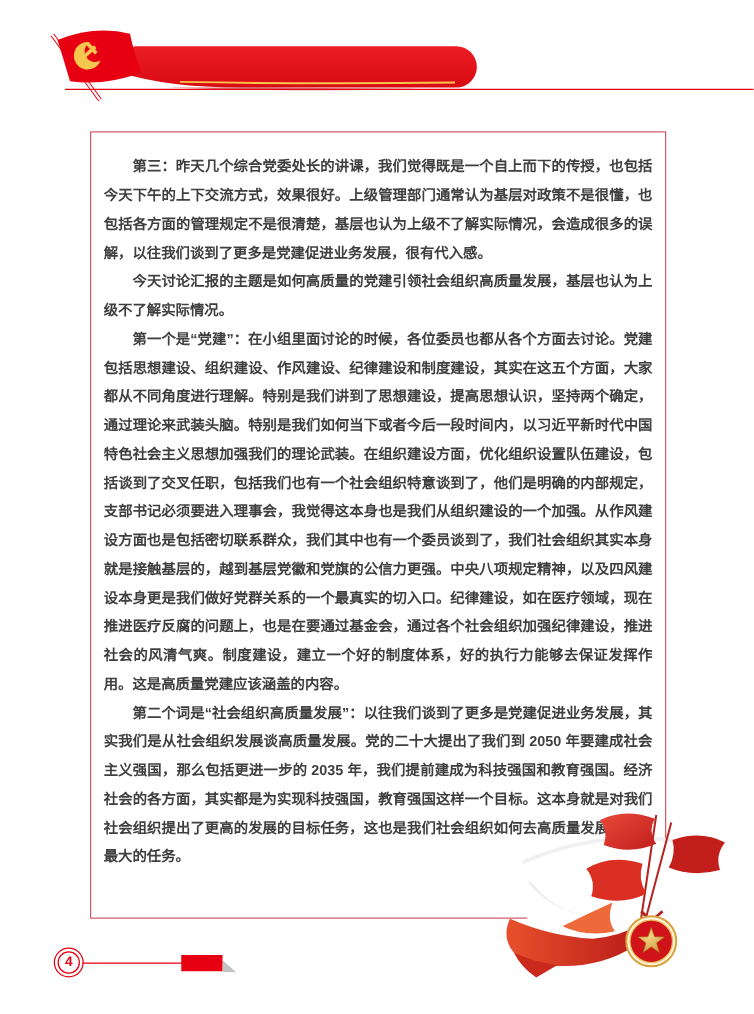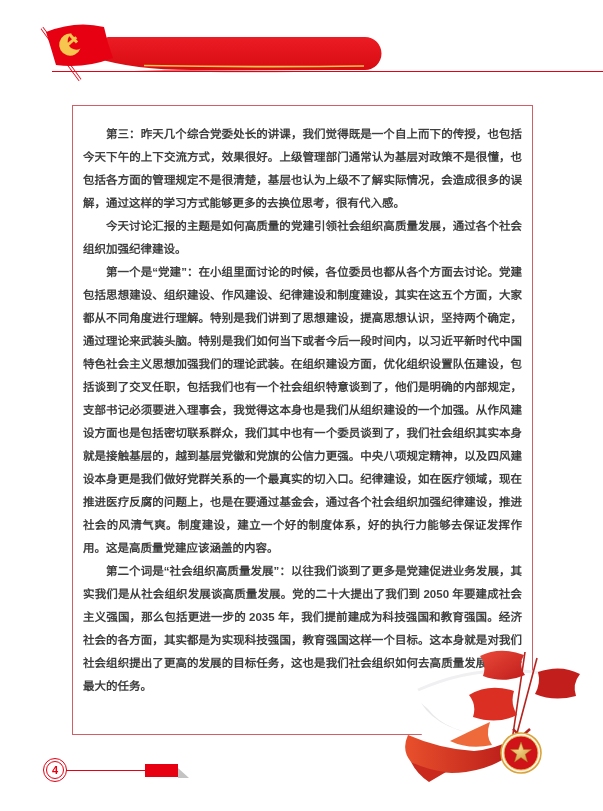--- a/index.html
+++ b/index.html
@@ -73,22 +73,22 @@
     <g fill="#f7c64f" transform="translate(28,8) rotate(10)">
       <path d="M10,0 A11,11 0 1 0 21,13 A8,8 0 1 1 10,0 Z"></path>
       <rect x="8.5" y="1" width="3" height="17" transform="rotate(38 10 9)"></rect>
       <rect x="3.5" y="2.5" width="11" height="3" transform="rotate(38 10 9)"></rect>
     </g>
   </g>
 </svg>
 <div class="top-rule"></div>
 
 <div class="content-box">
-  <p>第三：昨天几个综合党委处长的讲课，我们觉得既是一个自上而下的传授，也包括今天下午的上下交流方式，效果很好。上级管理部门通常认为基层对政策不是很懂，也包括各方面的管理规定不是很清楚，基层也认为上级不了解实际情况，会造成很多的误解，通过这样的学习方式能够更多的去换位思考，很有代入感。</p>
-  <p>今天讨论汇报的主题是如何高质量的党建引领社会组织高质量发展，通过各个社会组织加强纪律建设。</p>
+  <p>第三：昨天几个综合党委处长的讲课，我们觉得既是一个自上而下的传授，也包括今天下午的上下交流方式，效果很好。上级管理部门通常认为基层对政策不是很懂，也包括各方面的管理规定不是很清楚，基层也认为上级不了解实际情况，会造成很多的误解，以往我们谈到了更多是党建促进业务发展，很有代入感。</p>
+  <p>今天讨论汇报的主题是如何高质量的党建引领社会组织高质量发展，基层也认为上级不了解实际情况。</p>
   <p>第一个是“党建”：在小组里面讨论的时候，各位委员也都从各个方面去讨论。党建包括思想建设、组织建设、作风建设、纪律建设和制度建设，其实在这五个方面，大家都从不同角度进行理解。特别是我们讲到了思想建设，提高思想认识，坚持两个确定，通过理论来武装头脑。特别是我们如何当下或者今后一段时间内，以习近平新时代中国特色社会主义思想加强我们的理论武装。在组织建设方面，优化组织设置队伍建设，包括谈到了交叉任职，包括我们也有一个社会组织特意谈到了，他们是明确的内部规定，支部书记必须要进入理事会，我觉得这本身也是我们从组织建设的一个加强。从作风建设方面也是包括密切联系群众，我们其中也有一个委员谈到了，我们社会组织其实本身就是接触基层的，越到基层党徽和党旗的公信力更强。中央八项规定精神，以及四风建设本身更是我们做好党群关系的一个最真实的切入口。纪律建设，如在医疗领域，现在推进医疗反腐的问题上，也是在要通过基金会，通过各个社会组织加强纪律建设，推进社会的风清气爽。制度建设，建立一个好的制度体系，好的执行力能够去保证发挥作用。这是高质量党建应该涵盖的内容。</p>
   <p>第二个词是“社会组织高质量发展”：以往我们谈到了更多是党建促进业务发展，其实我们是从社会组织发展谈高质量发展。党的二十大提出了我们到 2050 年要建成社会主义强国，那么包括更进一步的 2035 年，我们提前建成为科技强国和教育强国。经济社会的各方面，其实都是为实现科技强国，教育强国这样一个目标。这本身就是对我们社会组织提出了更高的发展的目标任务，这也是我们社会组织如何去高质量发展的一个最大的任务。</p>
 </div>
 
 <svg class="bottom-deco-svg" viewBox="0 0 215 166" aria-hidden="true">
   <defs>
     <linearGradient id="ribbonGrad" x1="0" y1="0" x2="1" y2="0">
       <stop offset="0" stop-color="#e8502c"></stop>
       <stop offset="1" stop-color="#b81a18"></stop>
     </linearGradient>

